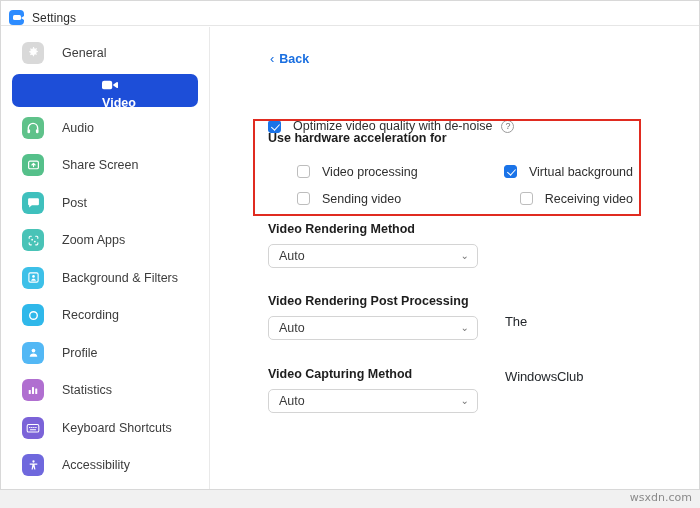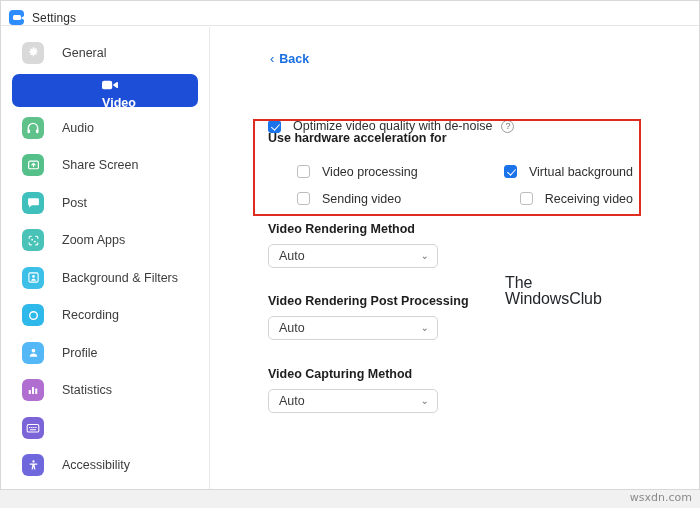--- a/index.html
+++ b/index.html
@@ -220,21 +220,21 @@
 
   
   .field-group { position: absolute; left: 38px; }
   .field-label {
     font-size: 12.5px;
     font-weight: bold;
     color: #1d1d1d;
     margin-bottom: 8px;
   }
   .select-box {
-    width: 170px; height: 24px;
+    width: 210px; height: 24px;
     border: 1px solid #d4d4d4;
     border-radius: 5px;
     background: #ffffff;
     display: flex;
     align-items: center;
     padding: 0 8px 0 10px;
     justify-content: space-between;
     cursor: pointer;
   }
   .select-box .val {
@@ -248,24 +248,25 @@
   }
 
   
   .watermark {
     position: absolute;
     left: 275px; top: 248px;
     display: flex;
     align-items: flex-start;
   }
   .watermark .wm-text {
-    font-size: 16px;
+    font-size: 13px;
     color: #23272b;
     line-height: 16px;
     letter-spacing: -0.1px;
+    margin-top: 39px;
   }
 
   
   .footer-credit {
     position: absolute;
     right: 8px; bottom: 4px;
     font-size: 11px;
     color: #8a8a8a;
     font-family: "DejaVu Sans", sans-serif;
     margin-top: 12px;
@@ -389,20 +390,21 @@
         <span class="label">Statistics</span>
       </div>
 
       <div class="nav-item">
         <span class="ico" style="background:#7b63d8">
           <svg width="14" height="12" viewBox="0 0 24 20" fill="none" stroke="#fff" stroke-width="1.8">
             <rect x="2" y="4" width="20" height="13" rx="2.5"></rect>
             <path d="M6 9h1M9.5 9h1M13 9h1M16.5 9h1M7.5 13h9" stroke-linecap="round"></path>
           </svg>
         </span>
+        <span class="label">Keyboard Shortcuts</span>
       </div>
 
       <div class="nav-item">
         <span class="ico" style="background:#6f68dd">
           <svg width="13" height="13" viewBox="0 0 24 24" fill="#fff">
             <circle cx="12" cy="4.6" r="2.1"></circle>
             <path d="M5 8.4h14v2H14l1.6 9h-2.2L12 13.8 10.6 19.4H8.4L10 10.4H5z"></path>
           </svg>
         </span>
         <span class="label">Accessibility</span>

